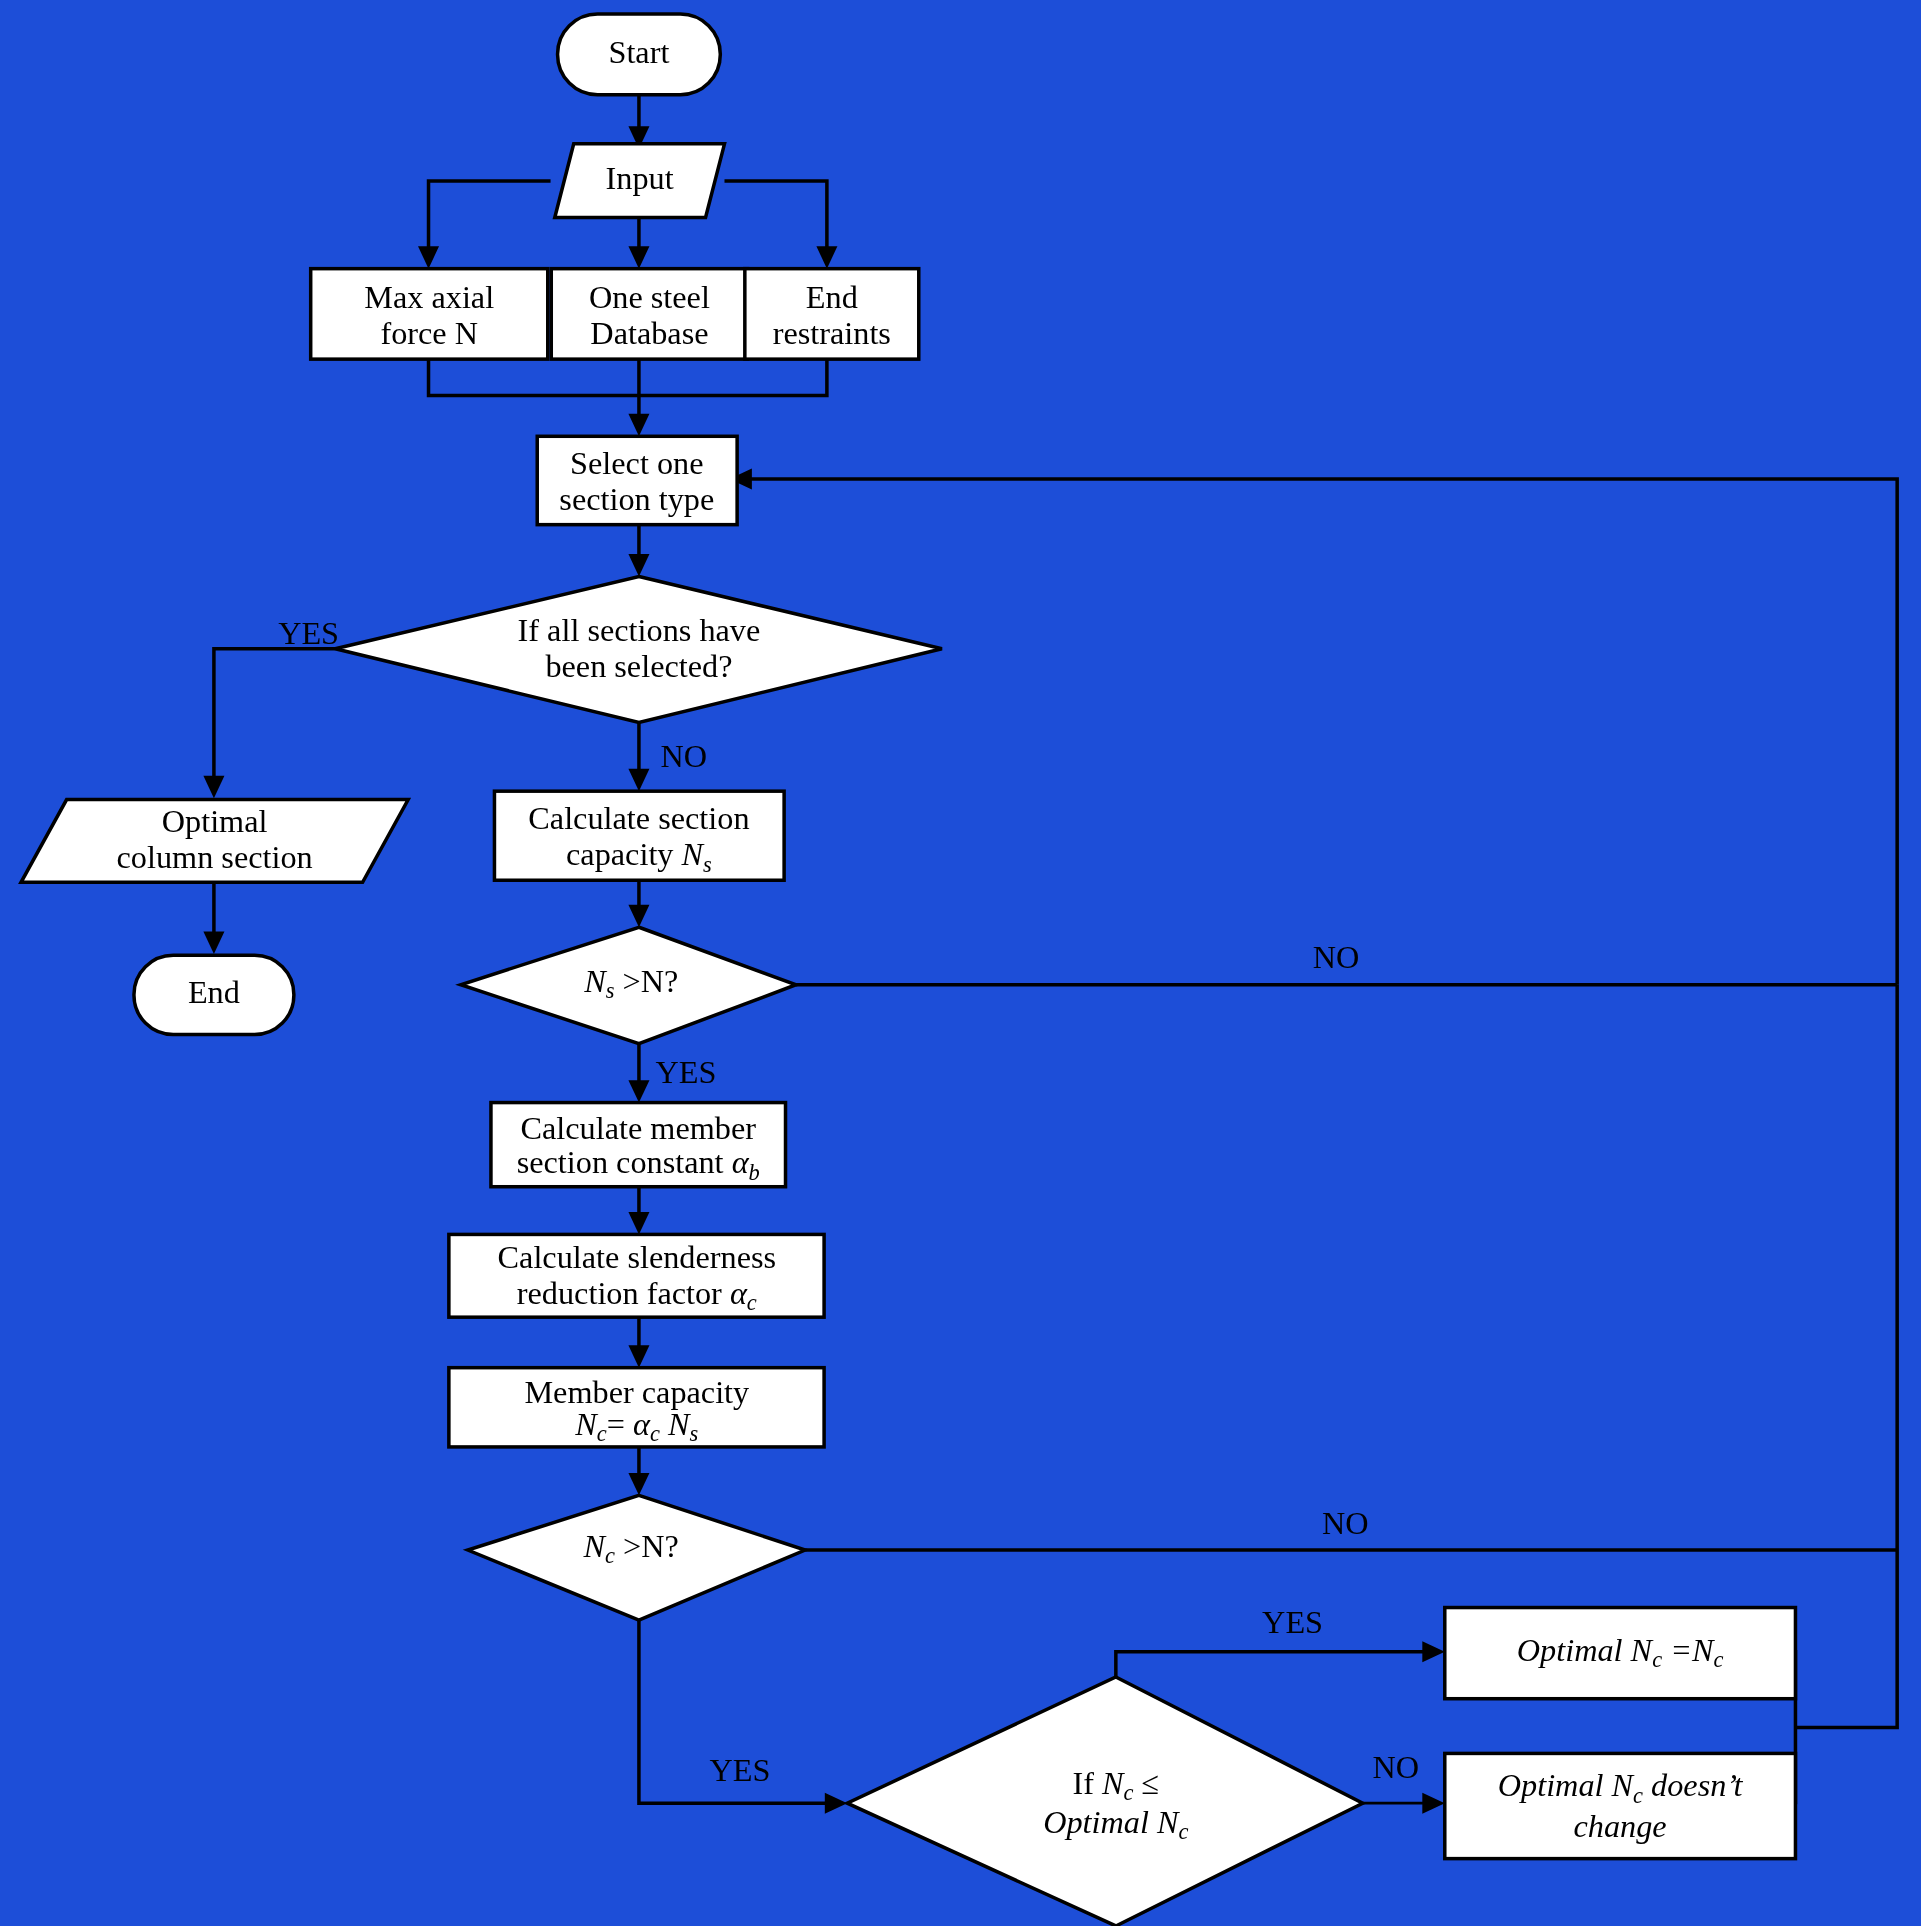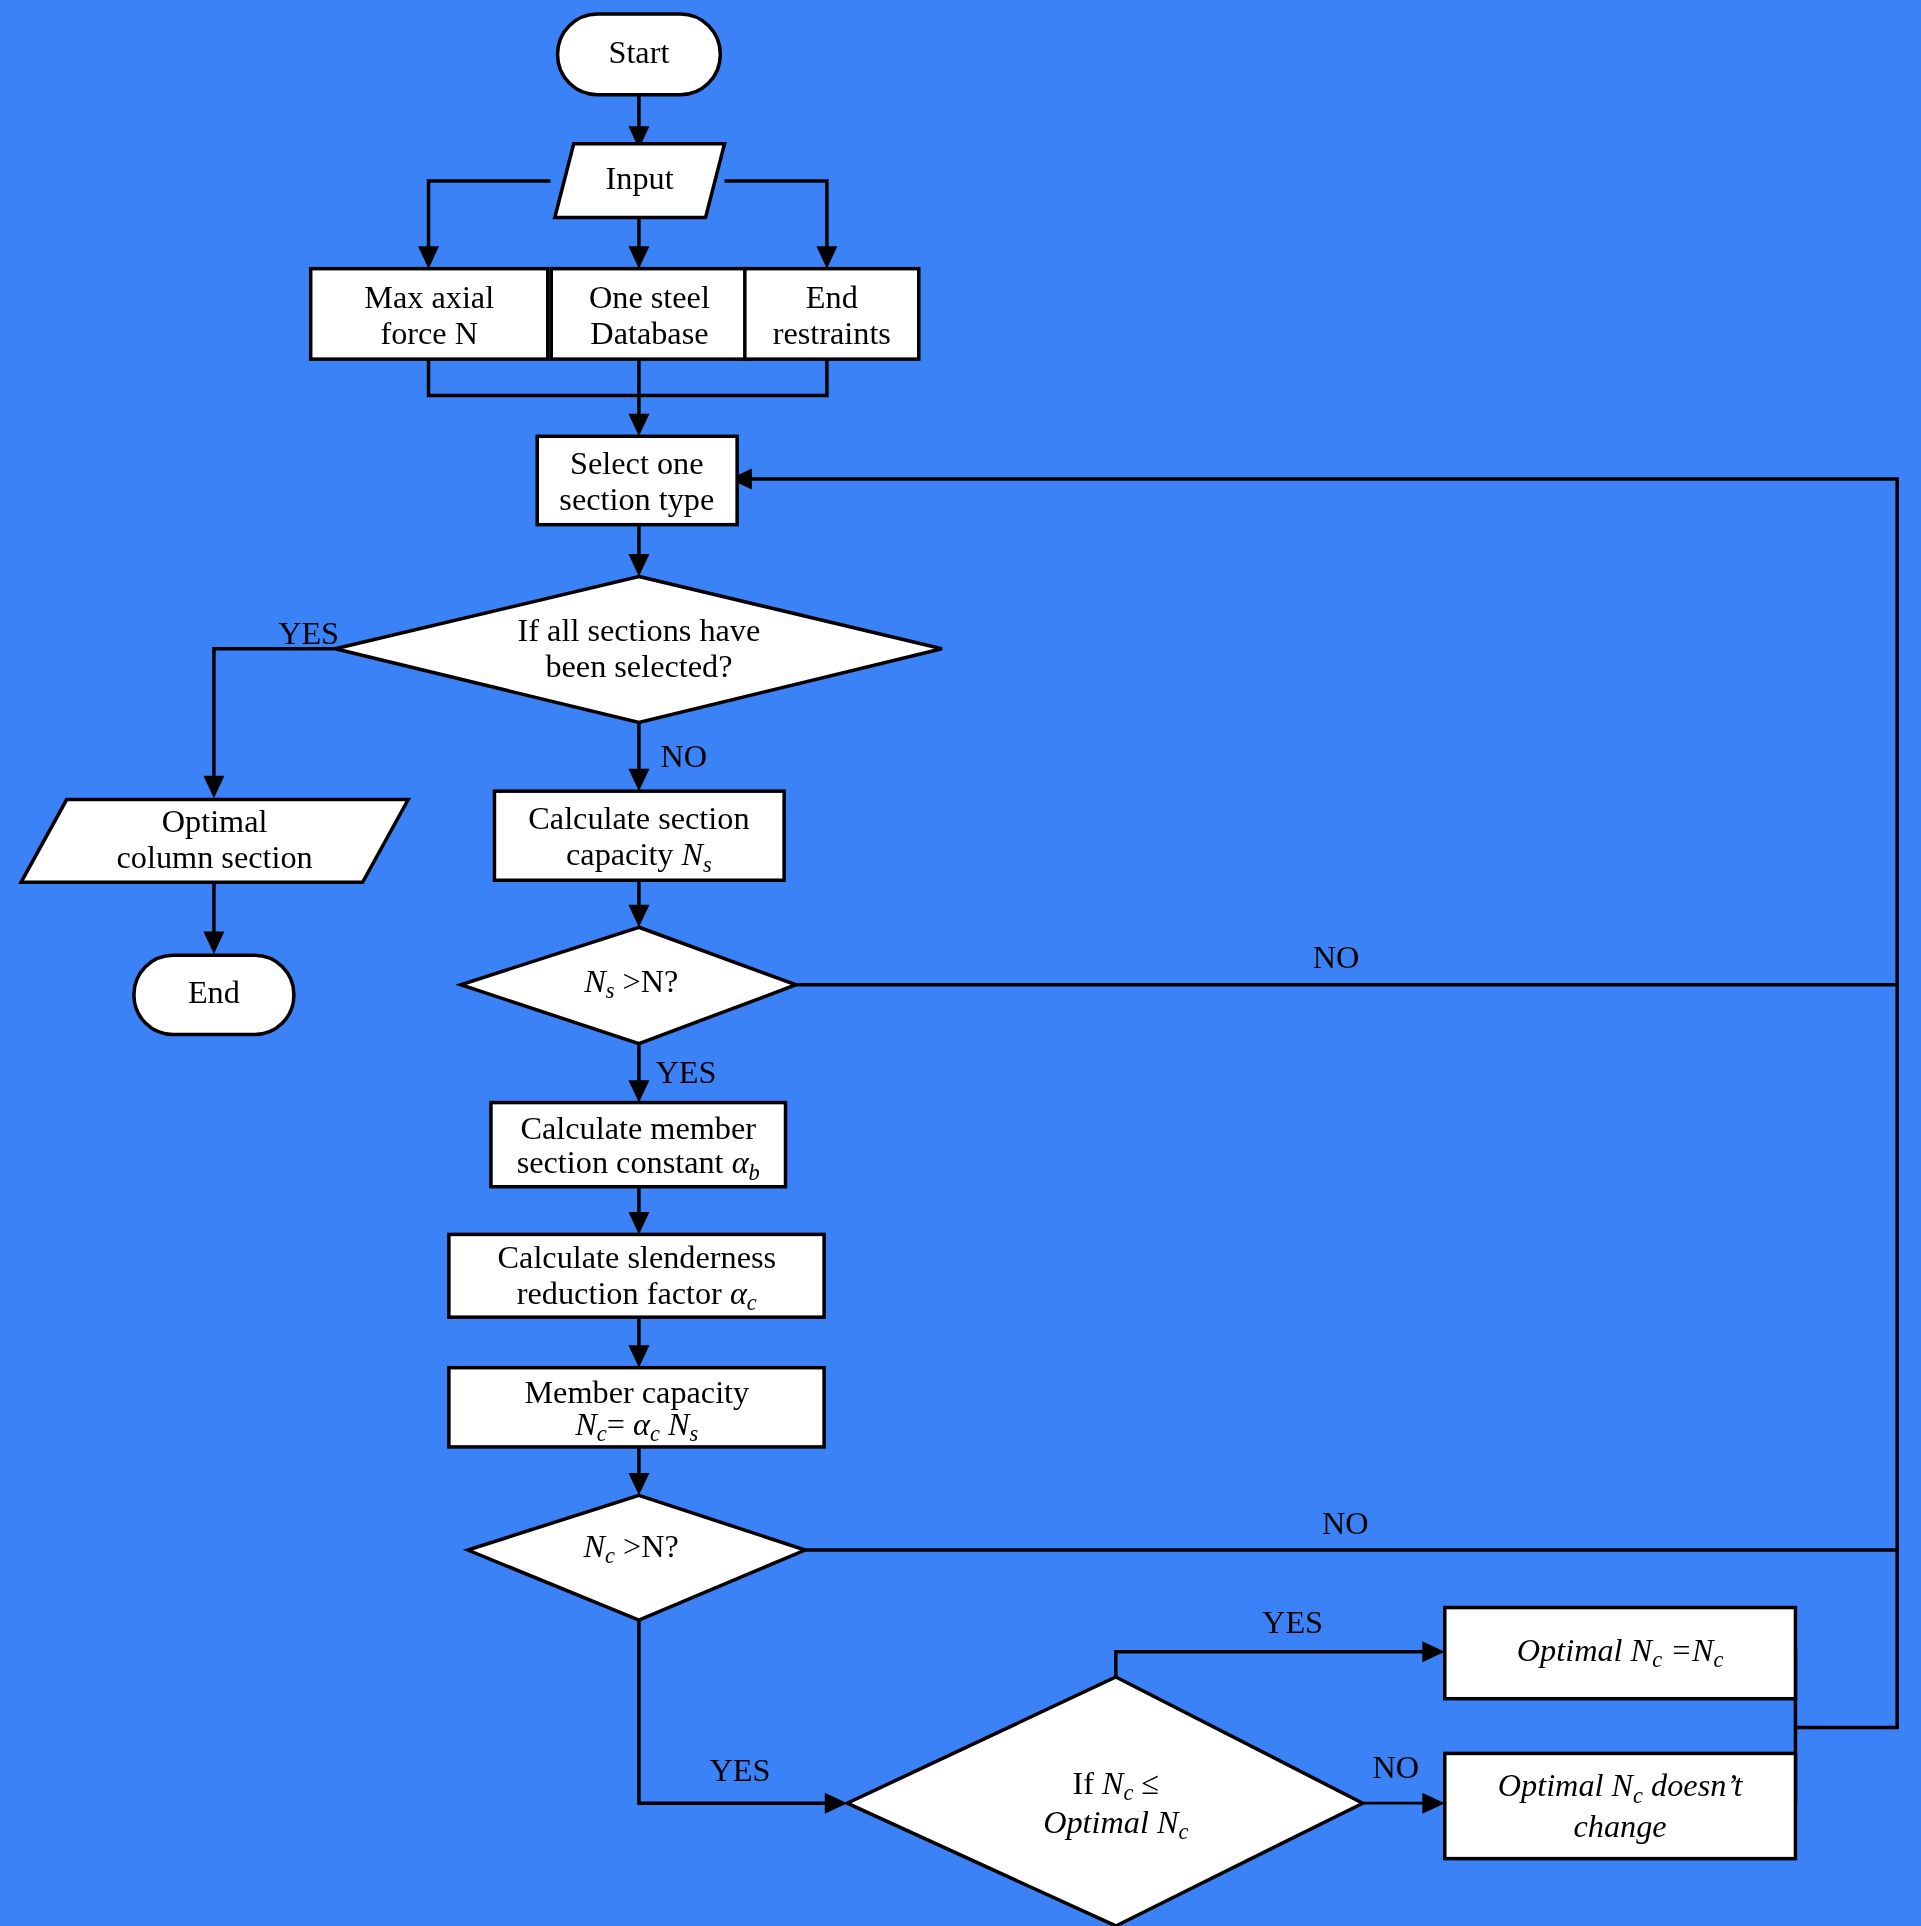--- a/index.html
+++ b/index.html
@@ -4,21 +4,21 @@
 <style>
   html, body {
     margin: 0;
     padding: 0;
     background: #ffffff;
   }
   #flowchart-root {
     position: relative;
     width: 1921px;
     height: 1926px;
-    background: #3b82f6;
+    background: #1d4ed8;
     font-family: "Liberation Serif", "DejaVu Serif", serif;
   }
   svg#flow-svg {
     position: absolute;
     top: 0; left: 0;
     width: 1921px;
     height: 1926px;
   }
   .node-shape {
     fill: #ffffff;

